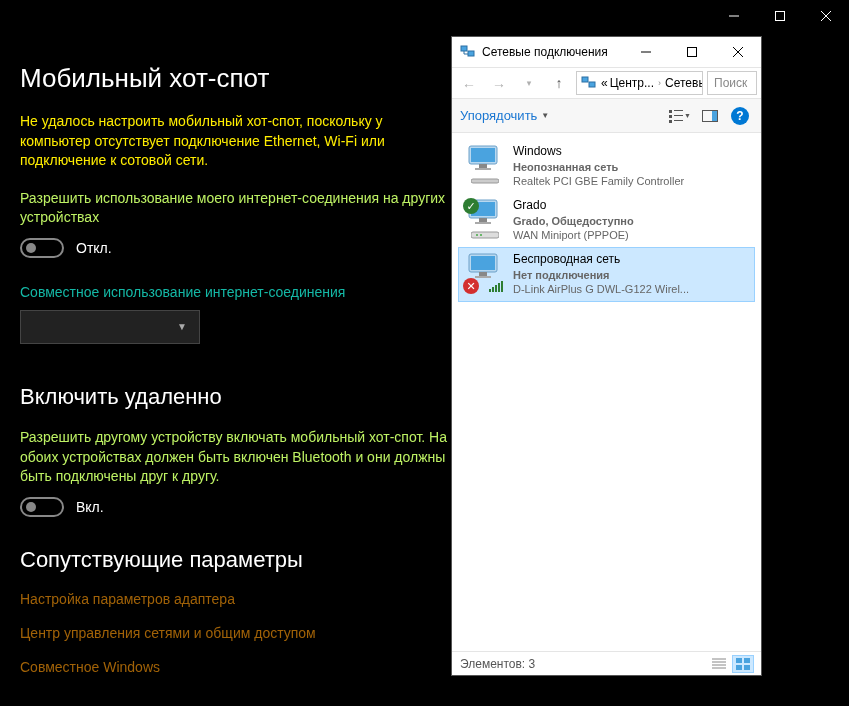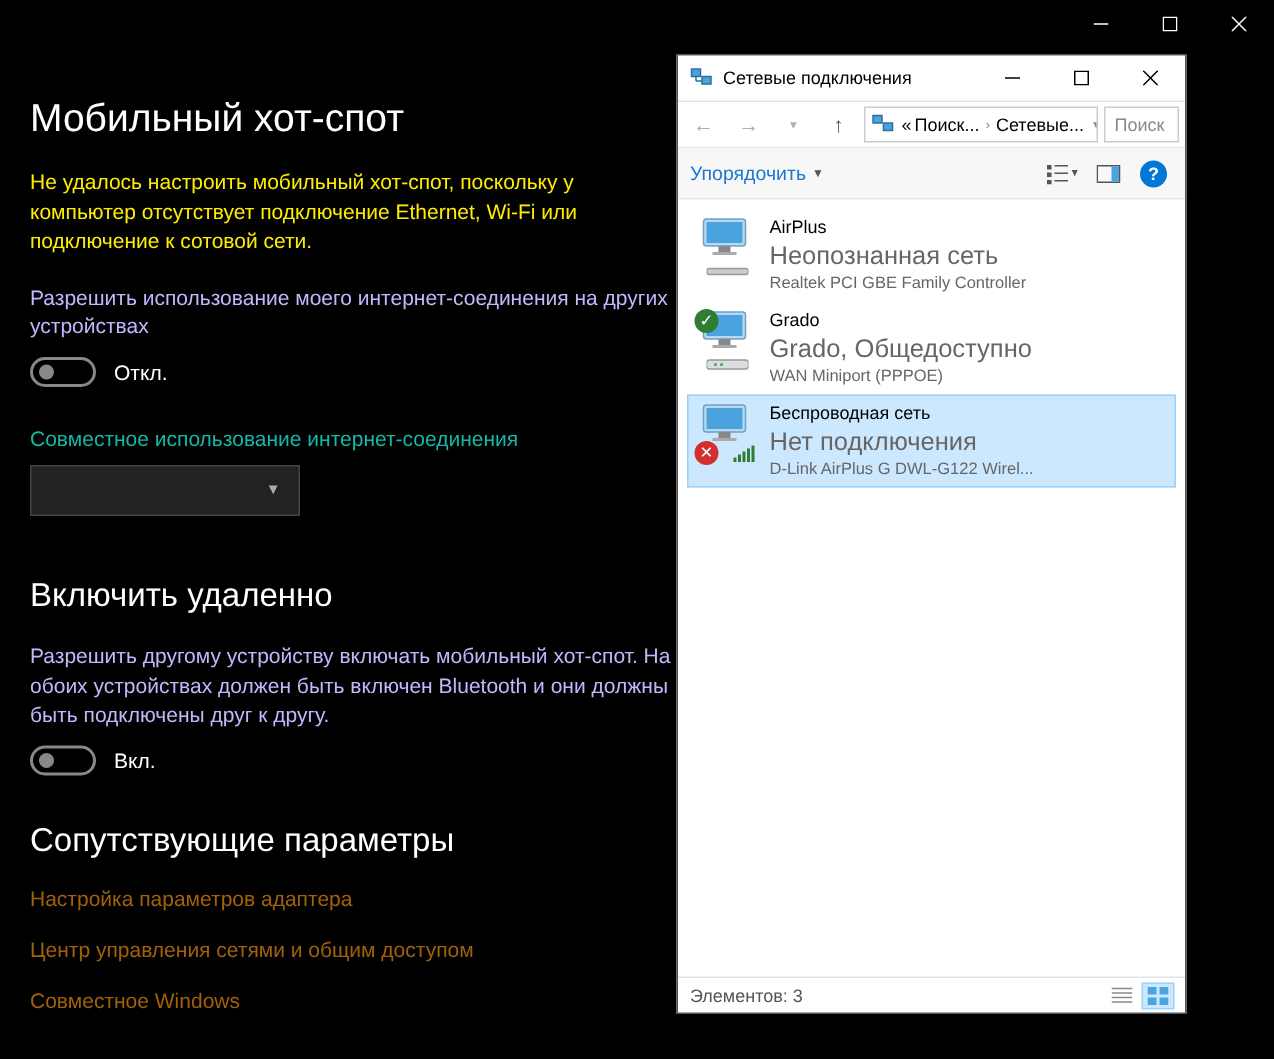--- a/index.html
+++ b/index.html
@@ -6,33 +6,33 @@
     body { font-family: "Segoe UI", Tahoma, sans-serif; background: #000; color: #fff; width: 849px; height: 706px; overflow: hidden; position: relative; }
     
     
     .win-buttons { position: absolute; top: 0; right: 0; display: flex; }
     .win-btn { width: 46px; height: 32px; display: flex; align-items: center; justify-content: center; color: #fff; font-size: 12px; }
     
     
     .settings-page { padding: 20px 20px 20px 20px; width: 100%; height: 100%; }
     .settings-title { font-size: 26px; font-weight: 300; margin-top: 43px; margin-bottom: 18px; }
     .warning-text { color: #ffed00; font-size: 14px; line-height: 1.4; margin-bottom: 18px; max-width: 420px; }
-    .desc-text { color: #c4b5fd; font-size: 14px; line-height: 1.4; margin-bottom: 10px; max-width: 440px; }
+    .desc-text { color: #bef264; font-size: 14px; line-height: 1.4; margin-bottom: 10px; max-width: 440px; }
     .toggle-row { display: flex; align-items: center; gap: 12px; margin-bottom: 26px; }
     .toggle { width: 44px; height: 20px; border: 2px solid #888; border-radius: 10px; position: relative; cursor: pointer; }
     .toggle .knob { position: absolute; width: 10px; height: 10px; background: #888; border-radius: 50%; top: 3px; left: 4px; }
     .toggle-label { font-size: 14px; color: #fff; }
     .subhead { font-size: 14px; color: #14b8a6; margin-bottom: 10px; }
     .dropdown { width: 180px; height: 34px; background: #222; border: 1px solid #444; display: flex; align-items: center; justify-content: flex-end; padding: 0 12px; margin-bottom: 40px; }
     .dropdown .chev { color: #aaa; font-size: 10px; }
     .section-title { font-size: 22px; font-weight: 300; margin-top: 30px; margin-bottom: 18px; }
     .link { color: #a16207; font-size: 14px; margin-bottom: 18px; display: block; cursor: pointer; }
     
     
-    .ncw { position: absolute; left: 451px; top: 36px; width: 340px; height: 640px; background: #fff; color: #000; border: 1px solid #555; display: flex; flex-direction: column; font-size: 12px; }
+    .ncw { position: absolute; left: 451px; top: 36px; width: 311px; height: 640px; background: #fff; color: #000; border: 1px solid #555; display: flex; flex-direction: column; font-size: 12px; }
     .ncw-titlebar { height: 30px; display: flex; align-items: center; padding-left: 8px; }
     .ncw-title-icon { width: 16px; height: 16px; margin-right: 6px; display: inline-flex; align-items: center; justify-content: center; }
     .ncw-title { flex: 1; font-size: 12px; }
     .ncw-win-buttons { display: flex; }
     .ncw-win-btn { width: 46px; height: 30px; display: flex; align-items: center; justify-content: center; font-size: 11px; }
     
     .ncw-navbar { height: 32px; display: flex; align-items: center; border-top: 1px solid #e5e5e5; border-bottom: 1px solid #e5e5e5; padding: 0 4px; gap: 4px; }
     .nav-arrow { width: 26px; height: 26px; display: flex; align-items: center; justify-content: center; color: #b0b0b0; font-size: 14px; }
     .nav-arrow.enabled { color: #555; }
     .breadcrumb { flex: 1; height: 24px; border: 1px solid #ccc; display: flex; align-items: center; padding: 0 4px; font-size: 12px; gap: 2px; overflow: hidden; white-space: nowrap; }
@@ -48,21 +48,21 @@
     .tool-icon { width: 26px; height: 26px; display: flex; align-items: center; justify-content: center; color: #555; margin-left: 4px; cursor: pointer; }
     .tool-icon .tri { font-size: 7px; margin-left: 1px; }
     .help-icon { width: 18px; height: 18px; border-radius: 50%; background: #0078d4; color: #fff; display: flex; align-items: center; justify-content: center; font-size: 12px; font-weight: bold; }
     
     .ncw-content { flex: 1; background: #fff; padding: 6px; overflow: auto; }
     .conn-item { display: flex; padding: 4px 6px; gap: 8px; border: 1px solid transparent; cursor: pointer; }
     .conn-item.selected { background: #cce8ff; border: 1px solid #99d1ff; }
     .conn-icon { width: 40px; height: 40px; position: relative; flex-shrink: 0; }
     .conn-text { display: flex; flex-direction: column; line-height: 1.3; overflow: hidden; }
     .conn-name { font-size: 12px; color: #000; }
-    .conn-status { font-size: 17px; color: #666; }
+    .conn-status { font-size: 11px; color: #666; font-weight: bold; }
     .conn-device { font-size: 11px; color: #666; white-space: nowrap; overflow: hidden; text-overflow: ellipsis; }
     
     .monitor-svg { width: 40px; height: 30px; }
     .badge { position: absolute; bottom: -2px; left: -2px; width: 16px; height: 16px; border-radius: 50%; display: flex; align-items: center; justify-content: center; font-size: 11px; }
     .badge.x { color: #fff; background: #d32f2f; }
     .badge.check { color: #fff; background: #2e7d32; }
     .badge.check2 { position: absolute; top: 0px; right: -2px; }
     .signal-bars { position: absolute; bottom: 0; right: 2px; display: flex; align-items: flex-end; gap: 1px; }
     .signal-bars div { width: 2px; background: #2e7d32; }
     
@@ -160,21 +160,21 @@
     <div class="nav-arrow" style="font-size:9px;">▾</div>
     <div class="nav-arrow enabled">↑</div>
     <div class="breadcrumb">
       <span class="bcicon">
         <svg width="16" height="16">
             <rect x="1" y="2" width="6" height="5" fill="#4aa3df" stroke="#2b6fa3"></rect>
             <rect x="8" y="7" width="6" height="5" fill="#4aa3df" stroke="#2b6fa3"></rect>
           </svg>
       </span>
       <span>«</span>
-      <span>Поиск...</span>
+      <span>Центр...</span>
       <span class="sep">›</span>
       <span>Сетевые...</span>
       <span style="flex:1"></span>
       <span class="sep">▾</span>
       <div class="refresh-btn">
         <svg width="14" height="14" viewBox="0 0 16 16">
             <path d="M13 8a5 5 0 1 1-1.5-3.5L14 2v5H9l2-2A3.5 3.5 0 1 0 11.5 8H13z" fill="#555"></path>
           </svg>
       </div>
     </div>
@@ -216,21 +216,21 @@
   <div class="conn-item">
     <div class="conn-icon"><svg class="monitor-svg" viewBox="0 0 40 30">
             <rect x="4" y="2" width="28" height="18" rx="2" fill="#b8d8f0" stroke="#6ca0c8"></rect>
             <rect x="6" y="4" width="24" height="14" fill="#4aa3df"></rect>
             <rect x="14" y="20" width="8" height="4" fill="#888"></rect>
             <rect x="10" y="24" width="16" height="2" fill="#aaa"></rect>
           </svg><svg style="position:absolute;bottom:-2px;left:6px" width="28" height="10">
             <rect x="0" y="3" width="28" height="4" rx="2" fill="#ccc" stroke="#999"></rect>
           </svg></div>
     <div class="conn-text">
-      <div class="conn-name">AirPlus</div>
+      <div class="conn-name">Windows</div>
       <div class="conn-status">Неопознанная сеть</div>
       <div class="conn-device">Realtek PCI GBE Family Controller</div>
     </div>
       </div>
       <div class="conn-item">
     <div class="conn-icon"><svg class="monitor-svg" viewBox="0 0 40 30">
             <rect x="4" y="2" width="28" height="18" rx="2" fill="#b8d8f0" stroke="#6ca0c8"></rect>
             <rect x="6" y="4" width="24" height="14" fill="#4aa3df"></rect>
             <rect x="14" y="20" width="8" height="4" fill="#888"></rect>
             <rect x="10" y="24" width="16" height="2" fill="#aaa"></rect>

